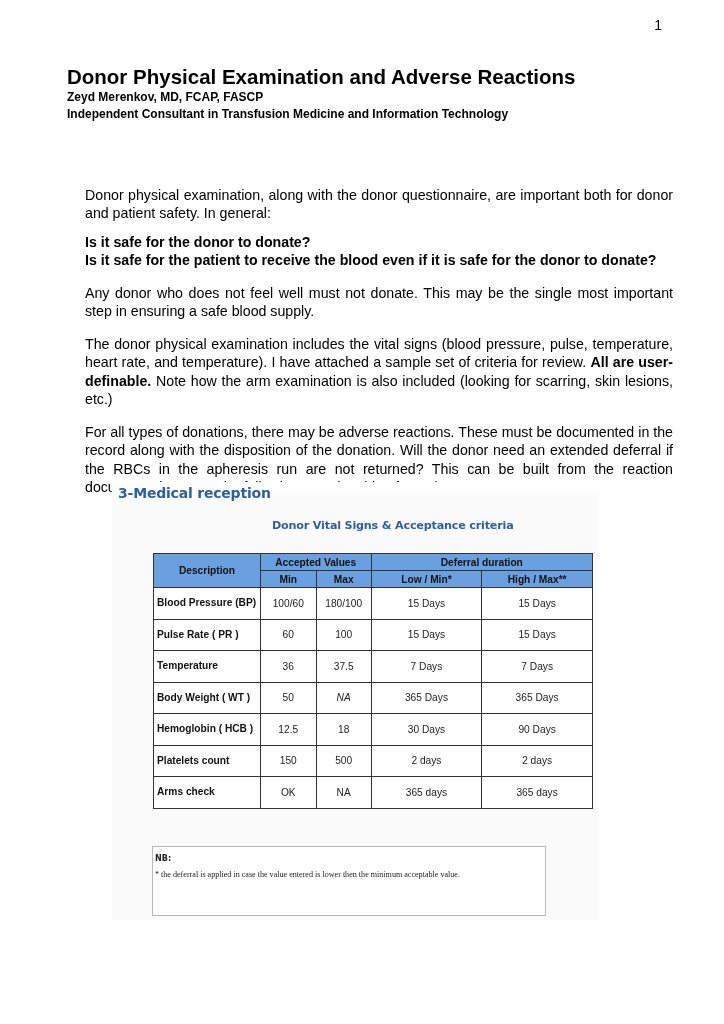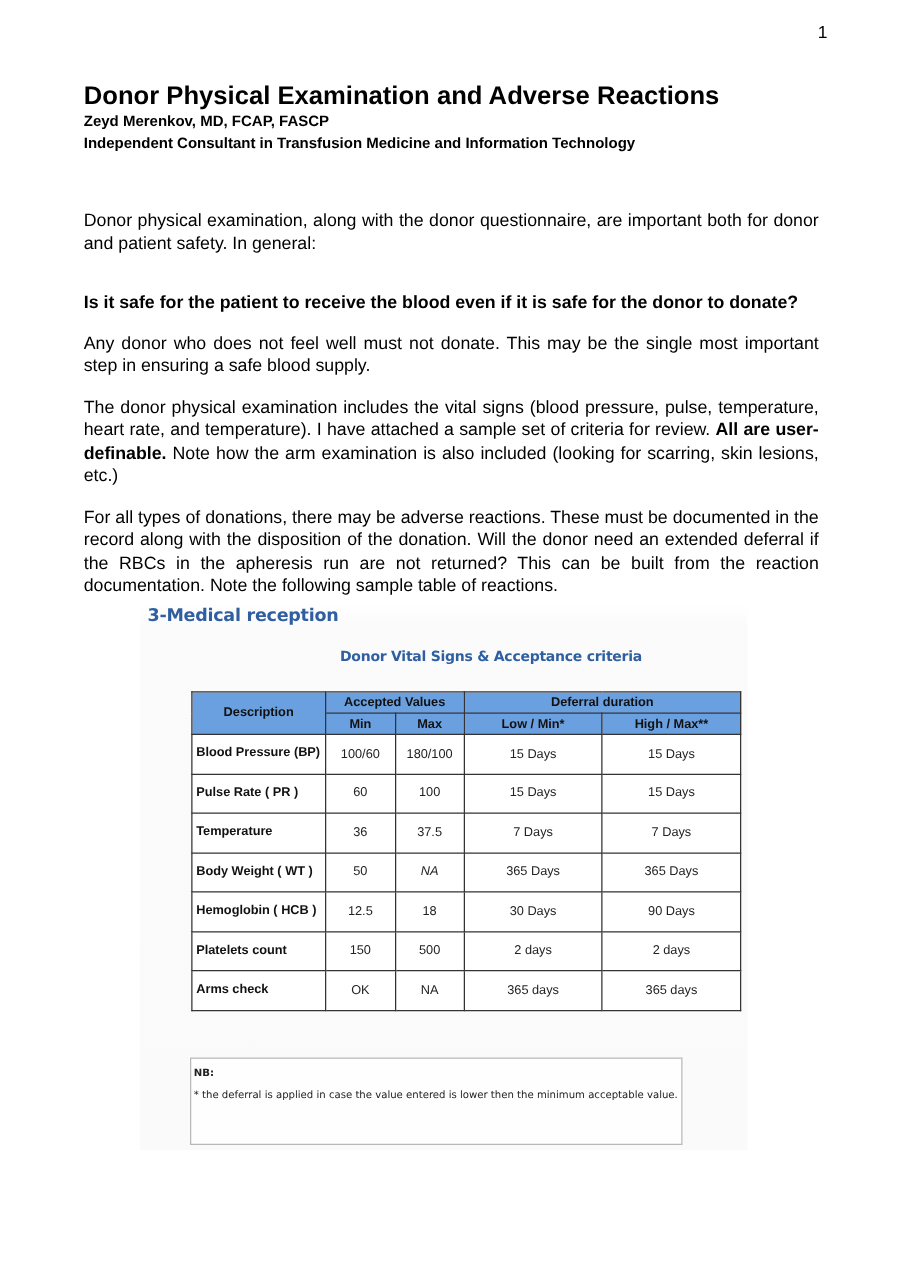--- a/index.html
+++ b/index.html
@@ -16,21 +16,21 @@
     font-size: 20.5px; font-weight: bold; line-height: 23px; margin: 0;
   }
   .author, .affil {
     position: absolute; left: 67px; width: 620px;
     font-size: 12px; font-weight: bold; line-height: 17px; margin: 0;
   }
   .author { top: 89px; }
   .affil  { top: 106px; }
   .para {
     position: absolute; left: 67px; width: 588px;
-    font-size: 14.2px; line-height: 18.4px; margin: 0;
+    font-size: 14.2px; line-height: 18.4px; margin: 18px;
     text-align: justify;
   }
   .p1 { top: 168px; }
   .q  { top: 215px; font-weight: bold; text-align: left; width: 620px; }
   .p2 { top: 266px; }
   .p3 { top: 317px; }
   .p4 { top: 405px; }
   .para b { font-weight: bold; }
 
   
@@ -74,39 +74,39 @@
   col.c-low  { width: 111px; }
   col.c-high { width: 111px; }
 
   .nb-box {
     position: absolute; left: 40px; top: 364px; width: 394px; height: 70px;
     border: 1px solid #b8b8b8; background: #fefefe;
     font-family: "DejaVu Sans", sans-serif; font-size: 8.1px; color: #222;
     box-sizing: border-box; padding: 6px 0 0 2px;
   }
   .nb-label { font-weight: bold; margin: 0 0 7px 0; display: block; }
-  .nb-line { display: block; line-height: 10px; white-space: nowrap; }
+  .nb-line { display: block; line-height: 10px; white-space: nowrap; font-family: Liberation Serif, serif; }
 </style>
 </head>
 <body>
 
 <div>
   <div class="page-number">1</div>
 
   <h1 class="title">
     <br>
     <span>Donor Physical Examination and Adverse Reactions</span>
   </h1>
   <p class="author">Zeyd Merenkov, MD, FCAP, FASCP</p>
   <p class="affil">Independent Consultant in Transfusion Medicine and Information Technology</p>
 
   <p class="para p1">Donor physical examination, along with the donor questionnaire, are important both for donor and patient safety.  In general:</p>
 
   <p class="para q">
-    <br>
+    <span>Is it safe for the donor to donate?</span><br>
     <span>Is it safe for the patient to receive the blood even if it is safe for the donor to donate?</span>
   </p>
 
   <p class="para p2">Any donor who does not feel well must not donate.  This may be the single most important step in ensuring a safe blood supply.</p>
 
   <p class="para p3"><span>The donor physical examination includes the vital signs (blood pressure, pulse, temperature, heart rate, and temperature).  I have attached a sample set of criteria for review.  </span><b>All are user-definable.</b><span>  Note how the arm examination is also included (looking for scarring, skin lesions, etc.)</span></p>
 
   <p class="para p4">For all types of donations, there may be adverse reactions.  These must be documented in the record along with the disposition of the donation.  Will the donor need an extended deferral if the RBCs in the apheresis run are not returned?  This can be built from the reaction documentation.  Note the following sample table of reactions.</p>
 
   <div class="figure">

